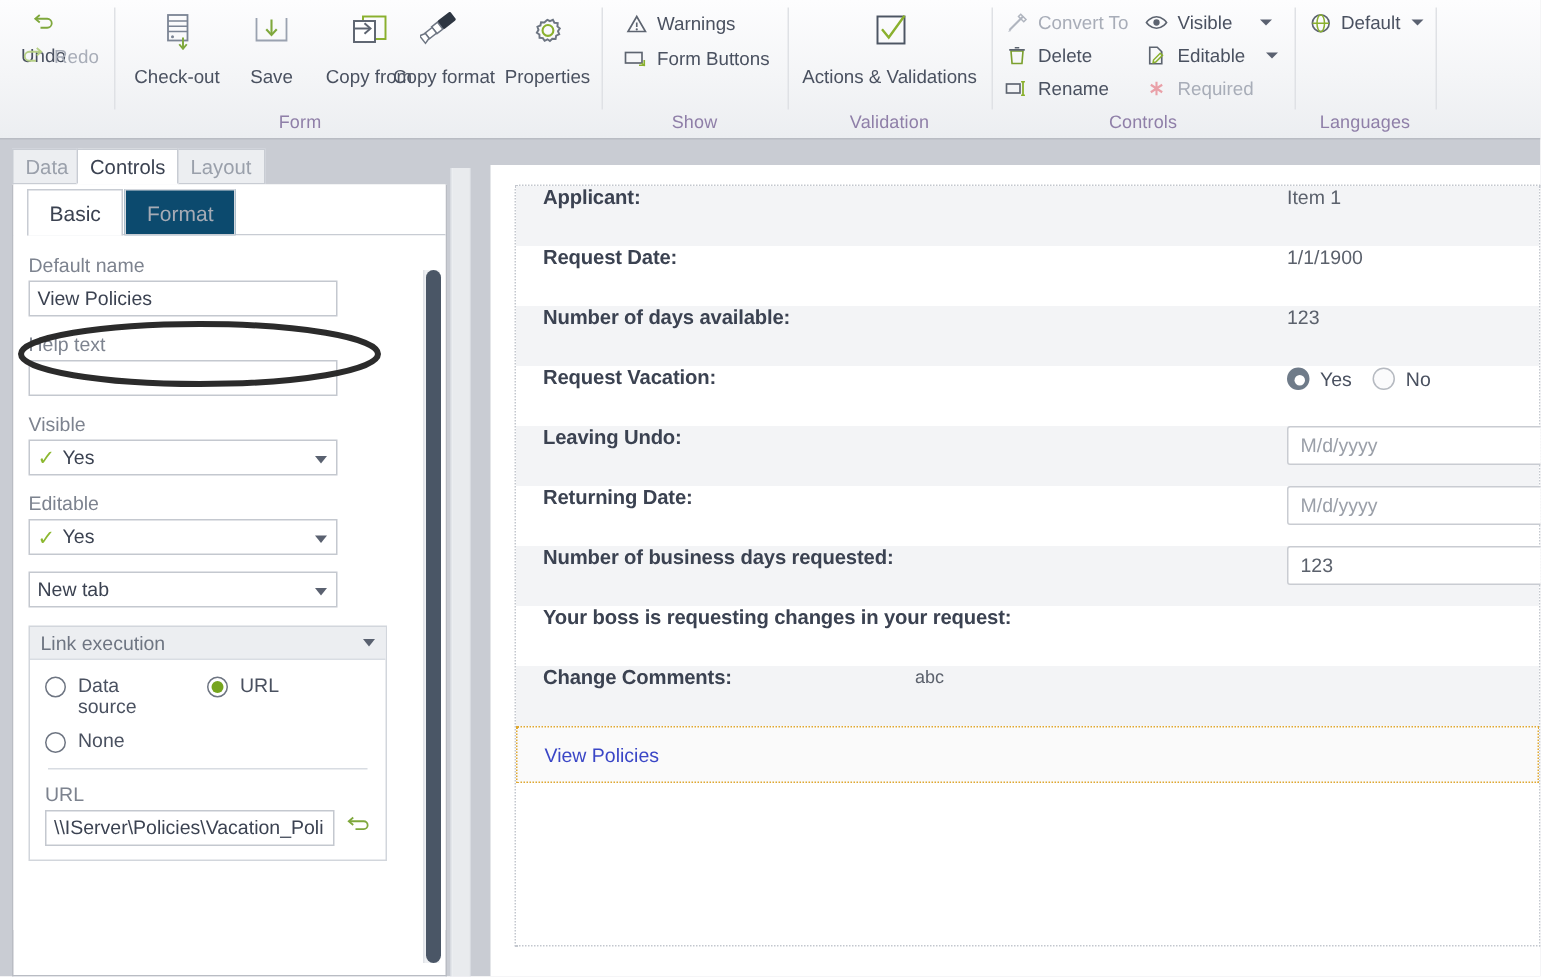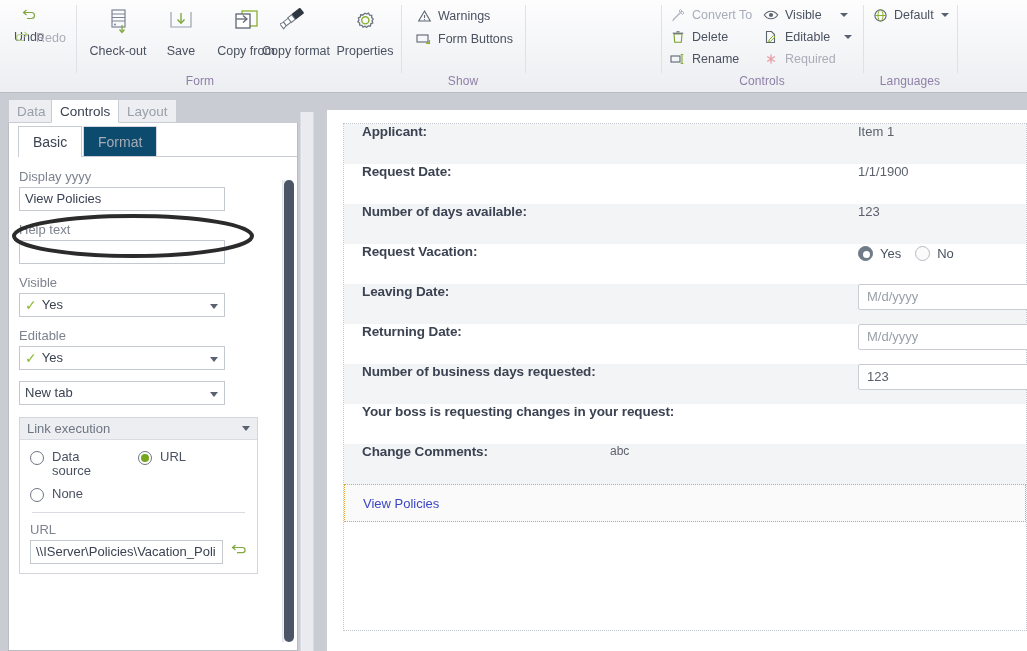--- a/index.html
+++ b/index.html
@@ -293,20 +293,32 @@
                 <path d="M11.6 10 13.8 11.9" stroke="#8ab02e" stroke-width="1.1"></path>
               </svg>
         </span>
         <span>Form Buttons</span>
       </div>
       <div class="glabel">Show</div>
     </div>
 
     <div class="rgroup-sep" style="left:525px;"></div>
 
+    <div class="rgroup" style="left:526px; width:134px;">
+      <div class="big-btn" style="left:0; width:134px;">
+        <div class="bicon">
+          <svg width="32" height="32" viewBox="0 0 32 32">
+            <rect x="8" y="4" width="18" height="18" fill="none" stroke="#4c5563" stroke-width="1.3"></rect>
+            <path d="M11 12.5 15.5 18 26 3.5" fill="none" stroke="#8ab02e" stroke-width="1.6"></path>
+          </svg>
+        </div>
+        <div class="blabel">Actions &amp; Validations</div>
+      </div>
+      <div class="glabel">Validation</div>
+    </div>
 
     <div class="rgroup-sep" style="left:661px;"></div>
 
     <div class="rgroup" style="left:662px; width:200px;">
       <div class="small-btn disabled" style="left:8px; top:7px;">
         <span class="sicon">
           <svg width="15" height="14" viewBox="0 0 15 14">
                 <path d="M2 12 11 3" stroke="#b0b5bf" stroke-width="1.4"></path>
                 <path d="M9.5 1.5 13 5 11.5 6.5 8 3z" fill="none" stroke="#b0b5bf" stroke-width="1"></path>
                 <path d="M2 12 1 13.2 3.3 12.7z" fill="#b0b5bf"></path>
@@ -401,21 +413,21 @@
 
 
     <div class="subtabs">
       <div class="subtab-line"></div>
       <div class="stb active" style="left:9px;">Basic</div>
       <div class="stb inactive" style="left:74px;">Format</div>
     </div>
 
     <div class="lp-body">
 
-      <div class="fldlabel">Display yyyy</div>
+      <div class="fldlabel">Default name</div>
       <div class="txtinput">View Policies</div>
 
       <div class="spacer10"></div>
       <div class="fldlabel">Help text</div>
       <div class="txtinput"></div>
 
       <div class="spacer10"></div>
       <div class="fldlabel">Visible</div>
       <div class="selectbox">
         <span class="check">✓</span>
@@ -513,21 +525,21 @@
           <span>
             <span class="fradio sel"></span><span class="fradio-lbl">Yes</span>
           </span>
           <span>
             <span class="fradio"></span><span class="fradio-lbl">No</span>
           </span>
         </span>
       </div>
 
       <div class="frow alt">
-        <span class="flbl">Leaving Date:</span>
+        <span class="flbl">Leaving Undo:</span>
         <span class="finput ph">M/d/yyyy</span>
       </div>
 
       <div class="frow">
         <span class="flbl">Returning Date:</span>
         <span class="finput ph">M/d/yyyy</span>
       </div>
 
       <div class="frow alt">
         <span class="flbl">Number of business days requested:</span>

